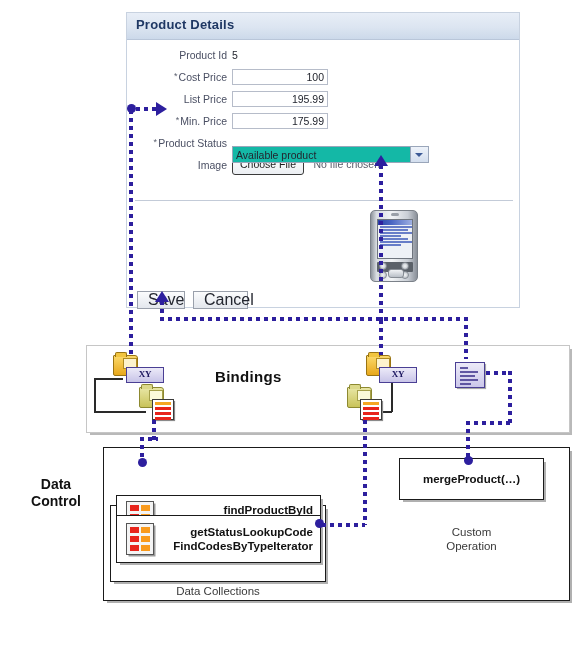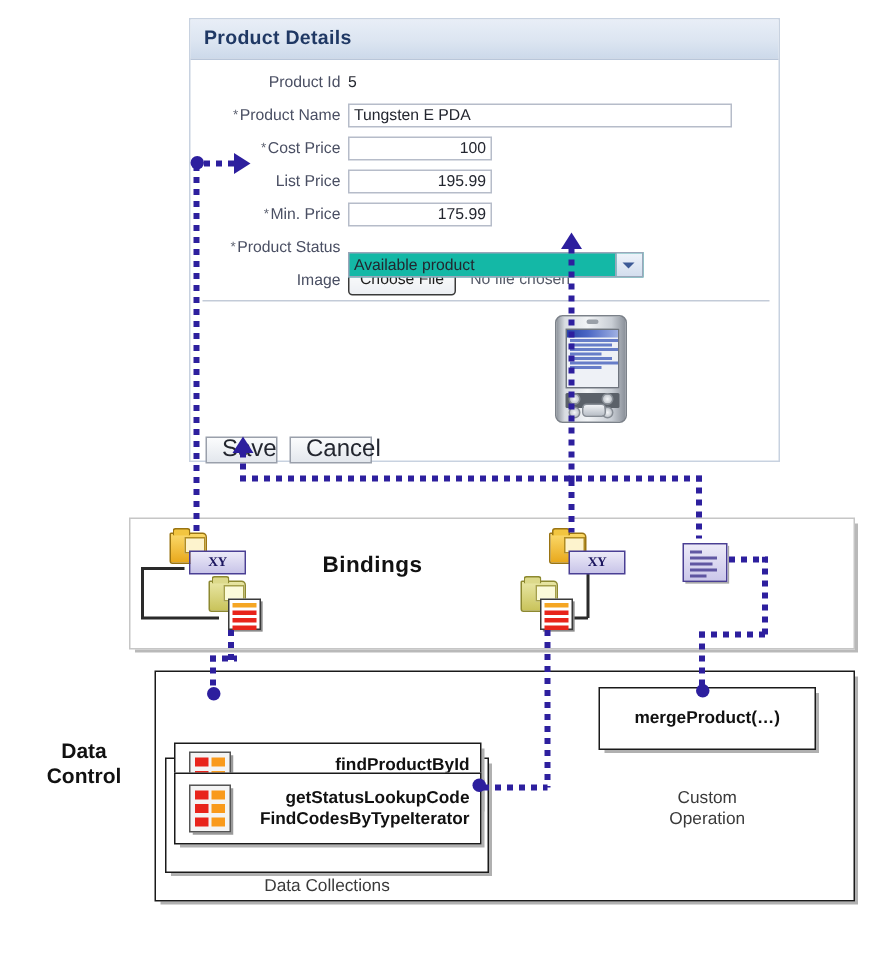--- a/index.html
+++ b/index.html
@@ -70,21 +70,21 @@
   #bindings-panel{position:absolute;left:86px;top:345px;width:484px;height:88px;
       background:#ffffff;border:1px solid #c6c6c6;box-sizing:border-box;
       box-shadow:3px 3px 0 -1px #b9b9b9;}
   #bindings-label{position:absolute;left:215px;top:368px;font-size:15px;font-weight:bold;
       color:#111111;letter-spacing:.3px;}
 
   
   #dc-panel{position:absolute;left:103px;top:447px;width:467px;height:154px;
       background:#ffffff;border:1.5px solid #1a1a1a;box-sizing:border-box;
       box-shadow:3px 3px 0 -1px #b0b0b0;}
-  #dc-label{position:absolute;left:12px;top:492px;width:88px;text-align:center;
+  #dc-label{position:absolute;left:12px;top:476px;width:88px;text-align:center;
       font-size:14px;font-weight:bold;color:#111;line-height:17px;}
 
   #collections-box{position:absolute;left:110px;top:505px;width:216px;height:77px;
       background:#fff;border:1.2px solid #1a1a1a;box-sizing:border-box;
       box-shadow:3px 3px 0 -1px #b0b0b0;}
   #collections-label{position:absolute;left:110px;top:585px;width:216px;text-align:center;
       font-size:11.5px;color:#3a3a3a;}
 
   .node{position:absolute;background:#fff;border:1.2px solid #1a1a1a;box-sizing:border-box;
       box-shadow:3px 3px 0 -1px #b0b0b0;}
@@ -174,24 +174,20 @@
     <span class="title">Product Details</span>
   </div>
 
   <div class="form-body">
 
     <div class="frow">
       <div class="flabel">Product Id</div>
       <div class="fval">5</div>
     </div>
 
-    <div class="frow">
-      <div class="flabel"><span class="req">*</span><span>Product Name</span></div>
-      <div class="inp wide">Tungsten E PDA</div>
-    </div>
 
     <div class="frow">
       <div class="flabel"><span class="req">*</span><span>Cost Price</span></div>
       <div class="inp num">100</div>
     </div>
 
     <div class="frow">
       <div class="flabel">List Price</div>
       <div class="inp num">195.99</div>
     </div>

